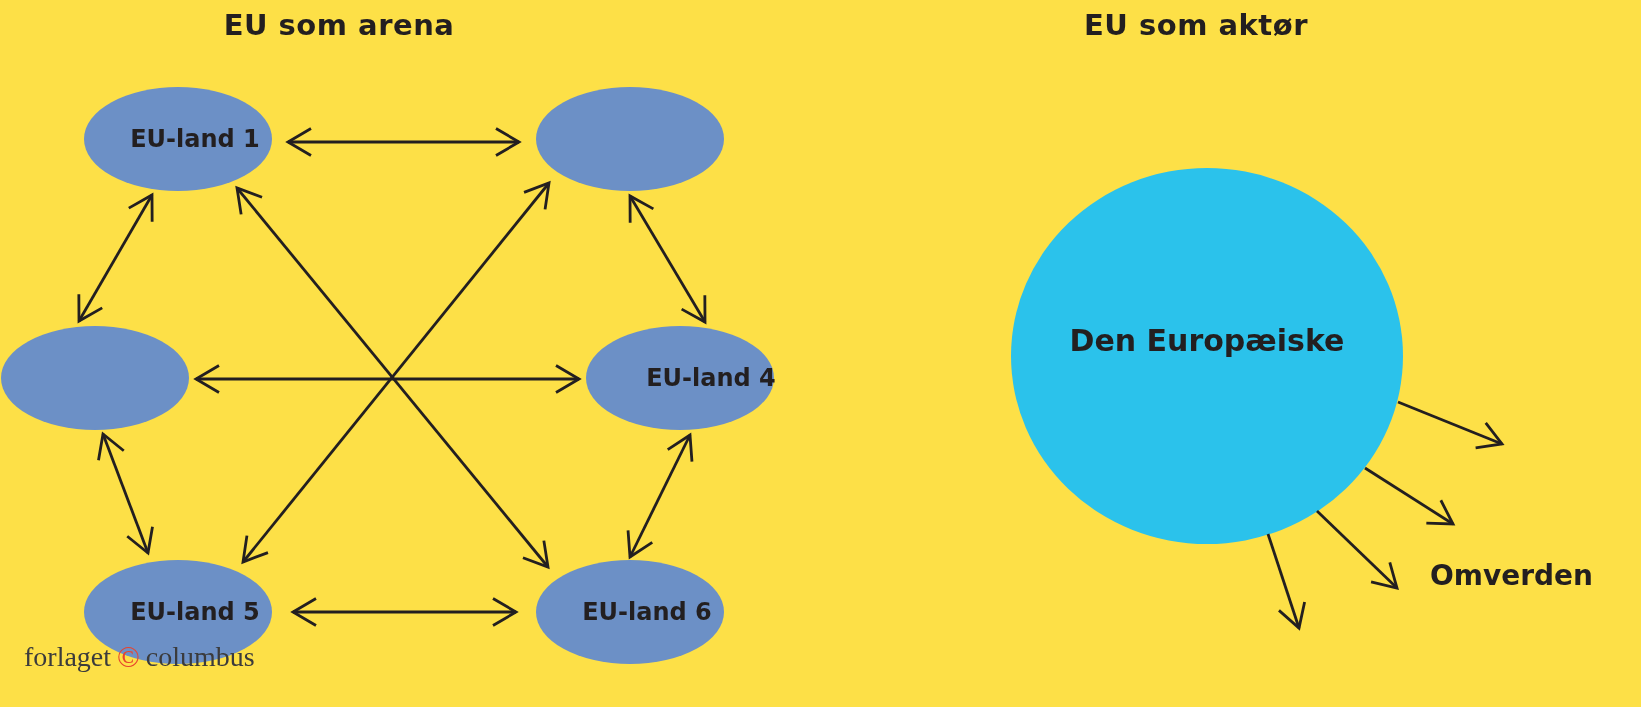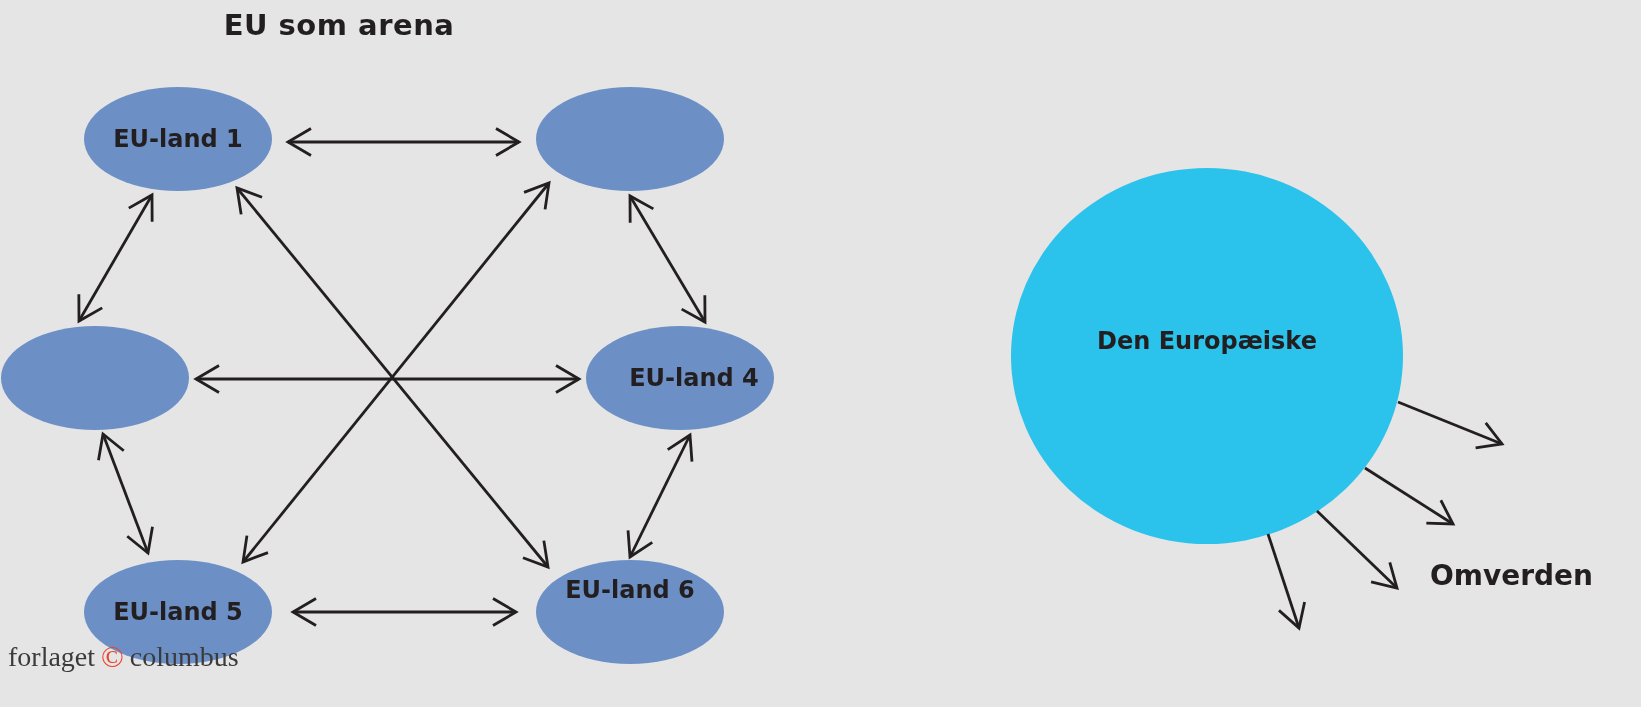--- a/index.html
+++ b/index.html
@@ -4,21 +4,21 @@
 <style>
   html, body {
     margin: 0;
     padding: 0;
     background: #ffffff;
   }
   .canvas {
     position: relative;
     width: 1641px;
     height: 707px;
-    background: #e5e5e5;
+    background: #fde047;
     overflow: hidden;
     font-family: "DejaVu Sans", sans-serif;
   }
   .diagram-svg {
     position: absolute;
     left: 0;
     top: 0;
     z-index: 1;
   }
   .label {
@@ -36,40 +36,41 @@
     top: 8px;
   }
   .panel-title.left  { left: 129px; }
   .panel-title.right { left: 986px; }
   .node-label {
     width: 188px;
     text-align: center;
     font-size: 24px;
     line-height: 30px;
     white-space: nowrap;
+    margin-left: 17px;
   }
   .actor-label {
     left: 1027px;
     top: 320px;
     width: 360px;
     text-align: center;
-    font-size: 24px;
+    font-size: 30px;
     line-height: 42px;
   }
   .environment-label {
     left: 1430px;
     top: 558px;
     font-size: 28px;
     line-height: 36px;
     white-space: nowrap;
   }
   .logo {
     position: absolute;
     z-index: 2;
-    left: 8px;
+    left: 24px;
     top: 641px;
     display: flex;
     align-items: center;
     gap: 6px;
     font-family: "Liberation Serif", "DejaVu Serif", serif;
     font-size: 28px;
     color: #3b3b3c;
     font-weight: normal;
   }
   .logo .copyright-mark {
@@ -109,25 +110,26 @@
 
     <ellipse cx="1207" cy="356" rx="196" ry="188" fill="#2bc2eb"></ellipse>
 
     <line x1="1398" y1="402" x2="1502" y2="444" stroke="#231f20" stroke-width="2.8" marker-end="url(#vhead)"></line>
     <line x1="1365" y1="468" x2="1453" y2="524" stroke="#231f20" stroke-width="2.8" marker-end="url(#vhead)"></line>
     <line x1="1317" y1="511" x2="1397" y2="588" stroke="#231f20" stroke-width="2.8" marker-end="url(#vhead)"></line>
     <line x1="1268" y1="534" x2="1299" y2="628" stroke="#231f20" stroke-width="2.8" marker-end="url(#vhead)"></line>
   </svg>
 
   <div class="label panel-title left">EU som arena</div>
+  <div class="label panel-title right">EU som aktør</div>
 
   <div class="label node-label" style="left:84px;  top:124px;">EU-land 1</div>
   <div class="label node-label" style="left:586px; top:363px;padding-left:14px;">EU-land 4</div>
   <div class="label node-label" style="left:84px;  top:597px;">EU-land 5</div>
-  <div class="label node-label" style="left:536px; top:575px;">EU-land 6</div>
+  <div class="label node-label" style="left:536px; top:597px;">EU-land 6</div>
 
   <div class="label actor-label">
     <div>Den Europæiske</div>
   </div>
 
   <div class="label environment-label">Omverden</div>
 
   <div class="logo">
     <span>forlaget</span>
     <span class="copyright-mark">©</span>

